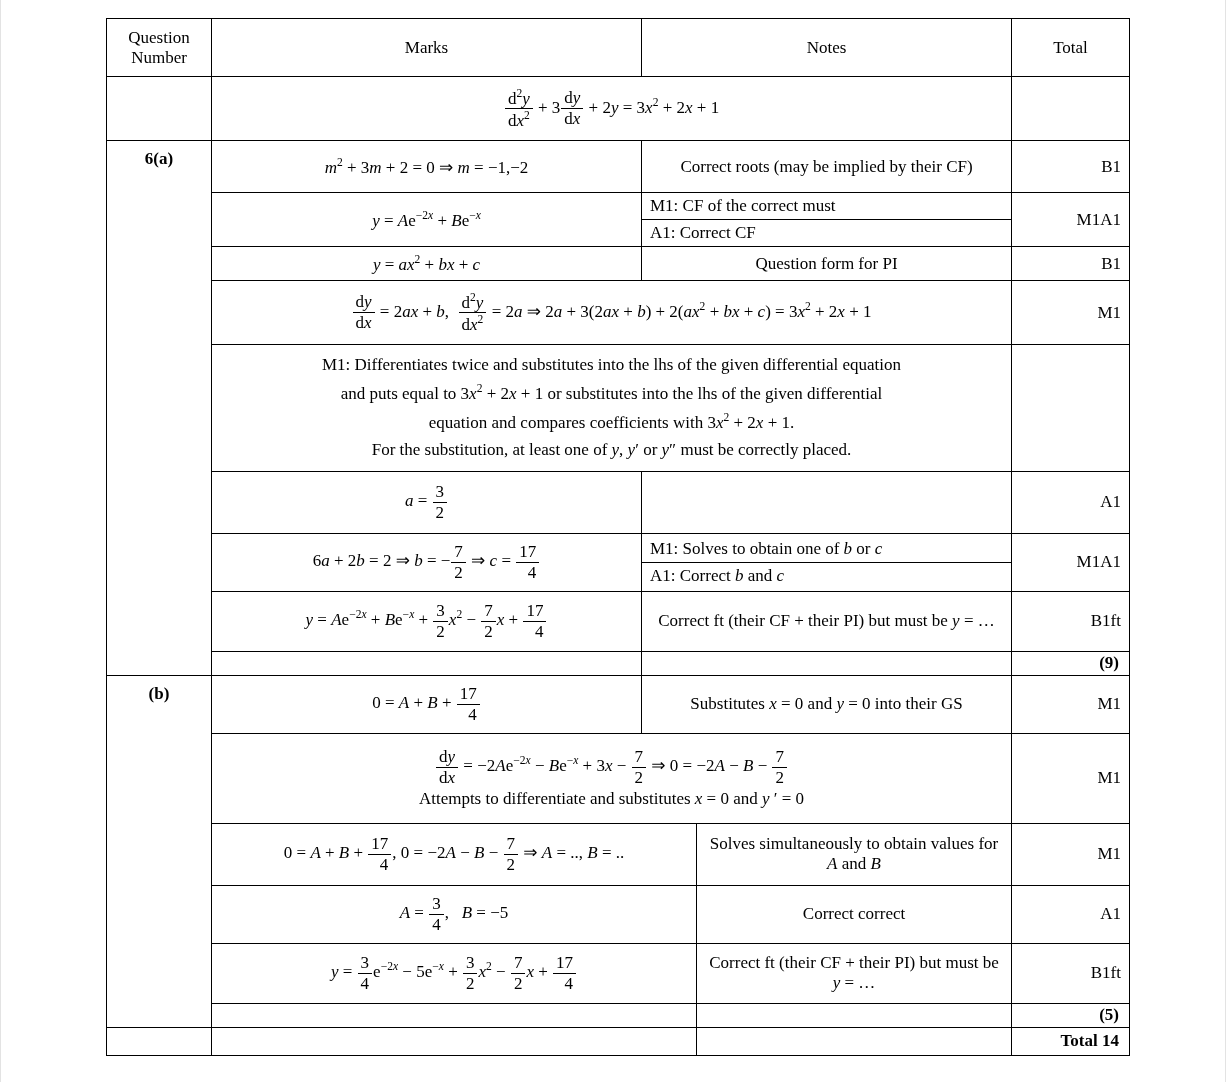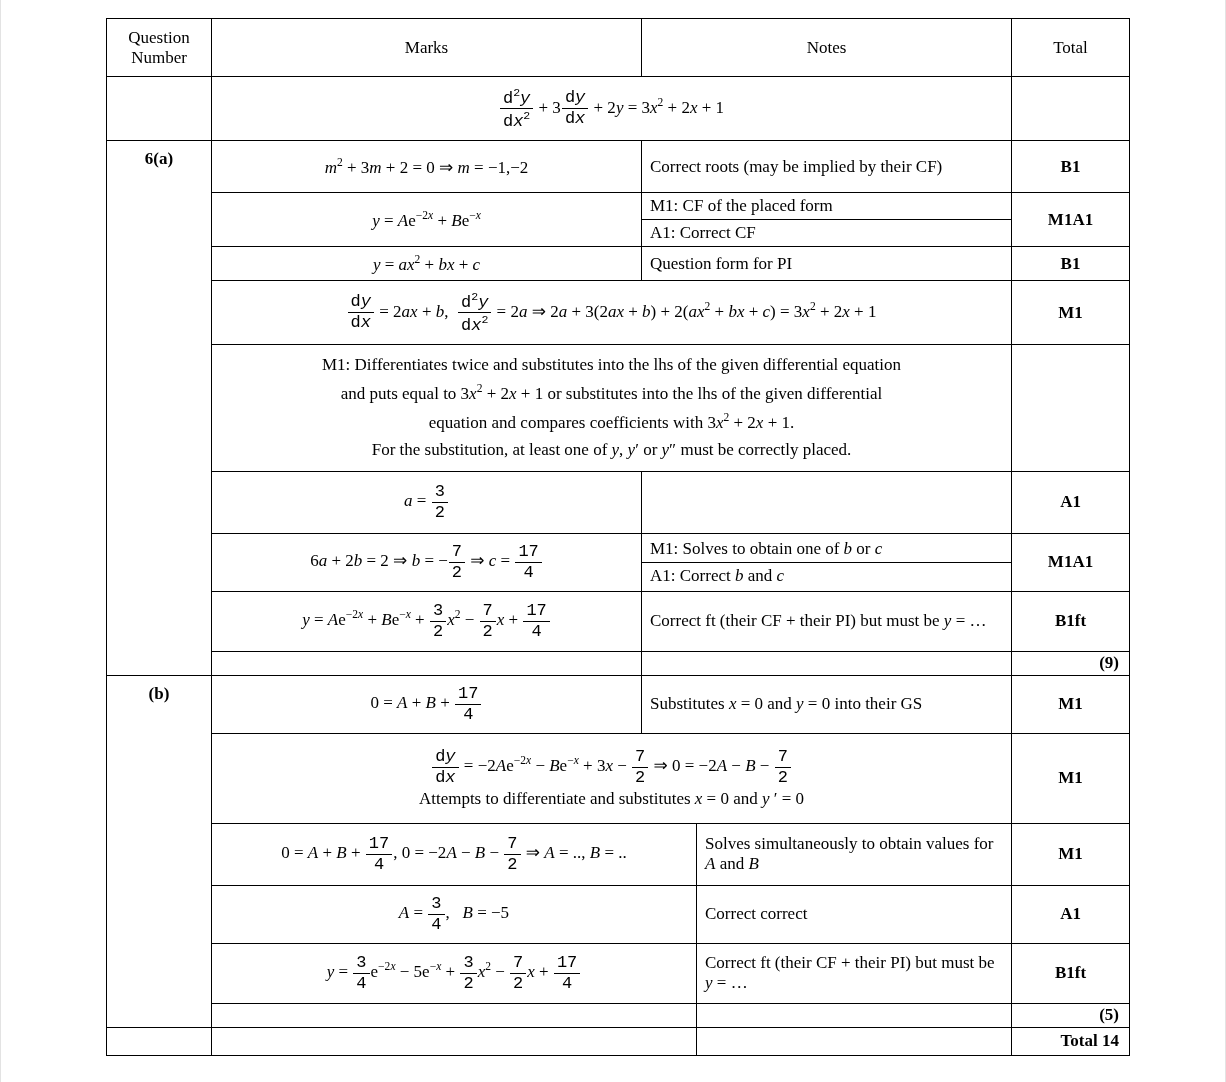--- a/index.html
+++ b/index.html
@@ -16,28 +16,28 @@
     border-collapse:collapse;table-layout:fixed;
   }
   .ms td,.ms th{
     border:1px solid #000;
     font-weight:normal;
     overflow:hidden;
   }
   .ms th{text-align:center;vertical-align:middle;padding:4px;}
   td.q{vertical-align:top;text-align:center;font-weight:bold;padding:8px 11px;}
   td.scheme{text-align:center;vertical-align:middle;padding:5px 8px;}
-  td.notes{text-align:left;vertical-align:middle;padding:4px 8px;}
+  td.notes{text-align:center;vertical-align:middle;padding:4px 8px;}
   td.notes0{text-align:left;vertical-align:middle;padding:0;}
-  td.marks{text-align:center;vertical-align:middle;padding:4px 8px;font-weight:bold;}
+  td.marks{text-align:right;vertical-align:middle;padding:4px 8px;}
   td.subtotal{text-align:right;vertical-align:middle;font-weight:bold;padding:1px 10px;}
   .notes-split > div{padding:3px 8px;}
   .notes-split > div:first-child{border-bottom:1px solid #000;}
   
-  .fr{display:inline-block;vertical-align:middle;text-align:center;padding:0 1px;font-family:Liberation Mono, monospace;}
+  .fr{display:inline-block;vertical-align:middle;text-align:right;padding:0 1px;}
   .fr .n{display:block;border-bottom:1px solid #000;padding:0 3px;line-height:1.15;}
   .fr .d{display:block;padding:0 3px;line-height:1.15;}
   sup{font-size:0.68em;}
   i{font-style:italic;}
   .caption{text-align:center;margin-top:2px;}
   .centered-note{text-align:center;vertical-align:middle;padding:6px 10px;line-height:1.65;}
 </style>
 </head>
 <body>
 
@@ -69,21 +69,21 @@
       <td class="q" rowspan="9">6(a)</td>
       <td class="scheme"><i>m</i><sup>2</sup> + 3<i>m</i> + 2 = 0 ⇒ <i>m</i> = −1,−2</td>
       <td class="notes" colspan="2">Correct roots (may be implied by their CF)</td>
       <td class="marks">B1</td>
     </tr>
 
     <tr style="height:54px">
       <td class="scheme"><i>y</i> = <i>A</i>e<sup>−2<i>x</i></sup> + <i>B</i>e<sup>−<i>x</i></sup></td>
       <td class="notes0" colspan="2">
         <div class="notes-split">
-          <div>M1: CF of the placed form</div>
+          <div>M1: CF of the correct must</div>
           <div>A1: Correct CF</div>
         </div>
       </td>
       <td class="marks">M1A1</td>
     </tr>
 
     <tr style="height:34px">
       <td class="scheme"><i>y</i> = <i>ax</i><sup>2</sup> + <i>bx</i> + <i>c</i></td>
       <td class="notes" colspan="2">Question form for PI</td>
       <td class="marks">B1</td>

